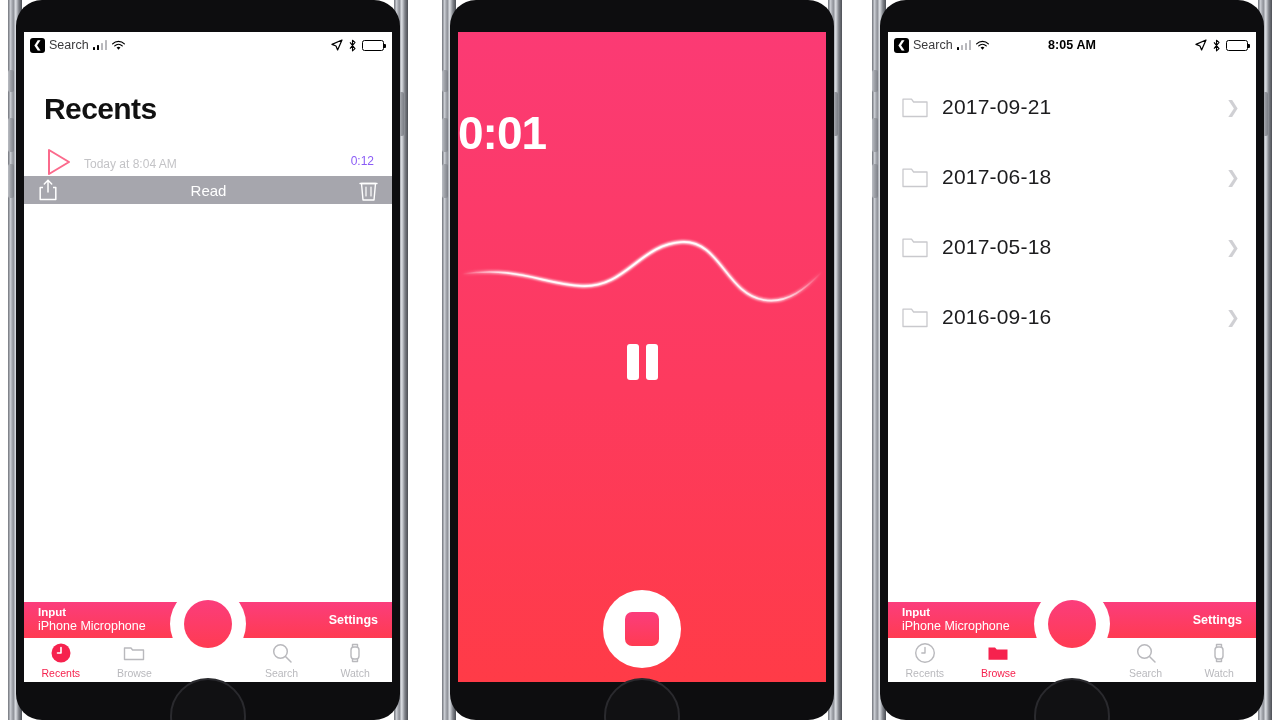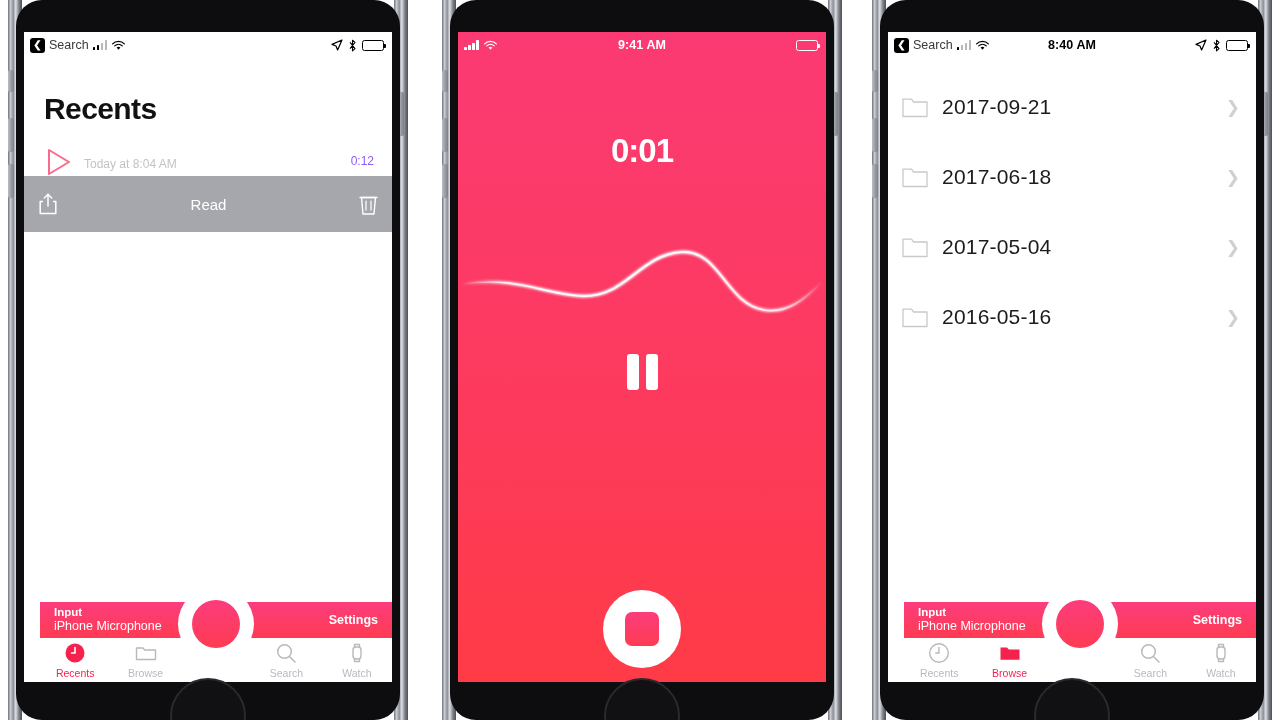--- a/index.html
+++ b/index.html
@@ -98,34 +98,34 @@
   .rec-main { flex: 1; min-width: 0; padding-top: 2px; }
   .rec-title { font-size: 16px; font-weight: 500; color: #111; letter-spacing: .2px; }
   .rec-sub { font-size: 12px; color: #c3c3c6; margin-top: 19px; }
   .rec-dur { font-size: 12px; color: #8b5cf6; padding: 18px 6px 0 0; }
   .rec-transcript {
     font-size: 14px; color: #c9c9cd; padding: 6px 12px 10px 54px;
     white-space: nowrap; overflow: hidden; text-overflow: ellipsis;
     border-bottom: 1px solid #e8e8ea;
   }
   .action-bar {
-    background: #a6a6ad; height: 56px; display: flex; align-items: center;
+    background: #a6a6ad; height: 28px; display: flex; align-items: center;
     padding: 0 14px; color: #fff;
   }
   .action-bar .lbl { flex: 1; text-align: center; font-size: 15px; }
 
   
   .folder-row {
     display: flex; align-items: center; height: 70px; padding: 0 16px 0 14px;
   }
   .folder-name { font-size: 21px; color: #1c1c1e; margin-left: 14px; letter-spacing: .2px; }
   .chev { margin-left: auto; color: #d0d0d4; font-size: 17px; }
 
   
-  .bottom-wrap { position: absolute; left: 16px; right: 0; bottom: 0; }
+  .bottom-wrap { position: absolute; left: 0; right: 0; bottom: 0; }
   .input-bar {
     height: 36px; display: flex; align-items: center; justify-content: space-between;
     padding: 0 14px; color: #fff;
     background: linear-gradient(180deg,#fb3d7c 0%,#ff3b52 100%);
   }
   .input-bar .ib-left { line-height: 1.15; }
   .ib-k { font-size: 11.5px; font-weight: bold; }
   .ib-v { font-size: 12.5px; }
   .ib-settings { font-size: 12.5px; font-weight: bold; }
   .tabbar {
@@ -149,21 +149,21 @@
     background: linear-gradient(180deg,#fb3d7c 0%,#ff3b52 100%);
   }
 
   
   .rec-screen {
     position: absolute; inset: 0;
     background: linear-gradient(180deg,#fb3a74 0%,#fd3a5e 55%,#ff3b47 100%);
     display: flex; flex-direction: column;
   }
   .timer {
-    text-align: center; color: #fff; font-size: 33px; font-weight: bold;
+    text-align: left; color: #fff; font-size: 46px; font-weight: bold;
     letter-spacing: -1px; margin-top: 74px;
   }
   .wave-wrap { margin-top: 72px; height: 90px; }
   .rec-from {
     text-align: center; color: #fff; font-size: 14.5px; font-weight: bold;
     margin-top: 20px; letter-spacing: .1px;
   }
   .pause-btn {
     margin: 22px auto 0; display: flex; gap: 7px; justify-content: center;
   }
@@ -303,39 +303,20 @@
       <div class="btn-vol" style="top:164px;height:34px"></div>
       <div class="btn-vol" style="top:70px;height:22px"></div>
     </div>
     <div class="rail right">
       <div class="btn-vol" style="top:92px;height:44px;left:4px"></div>
     </div>
     <div class="body-dark"></div>
     <div class="screen">
       <div class="rec-screen">
 
-        <div class="statusbar light">
-          <div class="sb-left">
-            <span class="bars">
-                <i class="on"></i>
-                <i class="on"></i>
-                <i class="on"></i>
-                <i class="on"></i>
-              </span>
-            <svg width="15" height="11" viewBox="0 0 16 12">
-              <path d="M8 10.6 5.9 8.3a3 3 0 0 1 4.2 0z" fill="#fff"></path>
-              <path d="M3.9 6.4a6 6 0 0 1 8.2 0" stroke="#fff" stroke-width="1.4" fill="none" stroke-linecap="round"></path>
-              <path d="M1.6 4.2a9.2 9.2 0 0 1 12.8 0" stroke="#fff" stroke-width="1.4" fill="none" stroke-linecap="round"></path>
-            </svg>
-          </div>
-          <div class="sb-center">9:41 AM</div>
-          <div class="sb-right">
-            <span class="battery"><span class="fill" style="width:100%"></span></span>
-          </div>
-        </div>
 
         <div class="timer">0:01</div>
 
         <div class="wave-wrap">
           <svg width="368" height="90" viewBox="0 0 368 90" preserveAspectRatio="none">
             <defs>
               <linearGradient id="wg" x1="0" y1="0" x2="1" y2="0">
                 <stop offset="0%" stop-color="#fff" stop-opacity="0"></stop>
                 <stop offset="14%" stop-color="#fff" stop-opacity=".85"></stop>
                 <stop offset="55%" stop-color="#fff" stop-opacity="1"></stop>
@@ -386,21 +367,21 @@
               <i></i>
               <i></i>
               <i></i>
             </span>
           <svg width="15" height="11" viewBox="0 0 16 12">
             <path d="M8 10.6 5.9 8.3a3 3 0 0 1 4.2 0z" fill="#000"></path>
             <path d="M3.9 6.4a6 6 0 0 1 8.2 0" stroke="#000" stroke-width="1.4" fill="none" stroke-linecap="round"></path>
             <path d="M1.6 4.2a9.2 9.2 0 0 1 12.8 0" stroke="#000" stroke-width="1.4" fill="none" stroke-linecap="round"></path>
           </svg>
         </div>
-        <div class="sb-center">8:40 AM</div>
+        <div class="sb-center">8:05 AM</div>
         <div class="sb-right">
           <svg width="12" height="12" viewBox="0 0 12 12">
               <path d="M11 1 1 5.4l4 1.6 1.6 4z" fill="none" stroke="#000" stroke-width="1.2" stroke-linejoin="round"></path>
             </svg>
           <svg width="9" height="13" viewBox="0 0 9 13">
               <path d="M2 3.3 7 9.7 4.5 11.8V1.2L7 3.3 2 9.7" fill="none" stroke="#000" stroke-width="1.1" stroke-linejoin="round"></path>
             </svg>
           <span class="battery"><span class="fill" style="width:55%"></span></span>
         </div>
       </div>
@@ -418,28 +399,28 @@
           <svg width="26" height="21" viewBox="0 0 26 21">
             <path d="M1 2.2 H9.5 L11.6 5 H25 V19.5 H1 Z" fill="none" stroke="#c9c9cd" stroke-width="1.3" stroke-linejoin="round"></path>
           </svg>
           <span class="folder-name">2017-06-18</span>
           <span class="chev">❯</span>
         </div>
         <div class="folder-row">
           <svg width="26" height="21" viewBox="0 0 26 21">
             <path d="M1 2.2 H9.5 L11.6 5 H25 V19.5 H1 Z" fill="none" stroke="#c9c9cd" stroke-width="1.3" stroke-linejoin="round"></path>
           </svg>
-          <span class="folder-name">2017-05-04</span>
+          <span class="folder-name">2017-05-18</span>
           <span class="chev">❯</span>
         </div>
         <div class="folder-row">
           <svg width="26" height="21" viewBox="0 0 26 21">
             <path d="M1 2.2 H9.5 L11.6 5 H25 V19.5 H1 Z" fill="none" stroke="#c9c9cd" stroke-width="1.3" stroke-linejoin="round"></path>
           </svg>
-          <span class="folder-name">2016-05-16</span>
+          <span class="folder-name">2016-09-16</span>
           <span class="chev">❯</span>
         </div>
       </div>
 
       <div class="bottom-wrap">
         <div class="input-bar">
           <div class="ib-left">
             <div class="ib-k">Input</div>
             <div class="ib-v">iPhone Microphone</div>
           </div>

